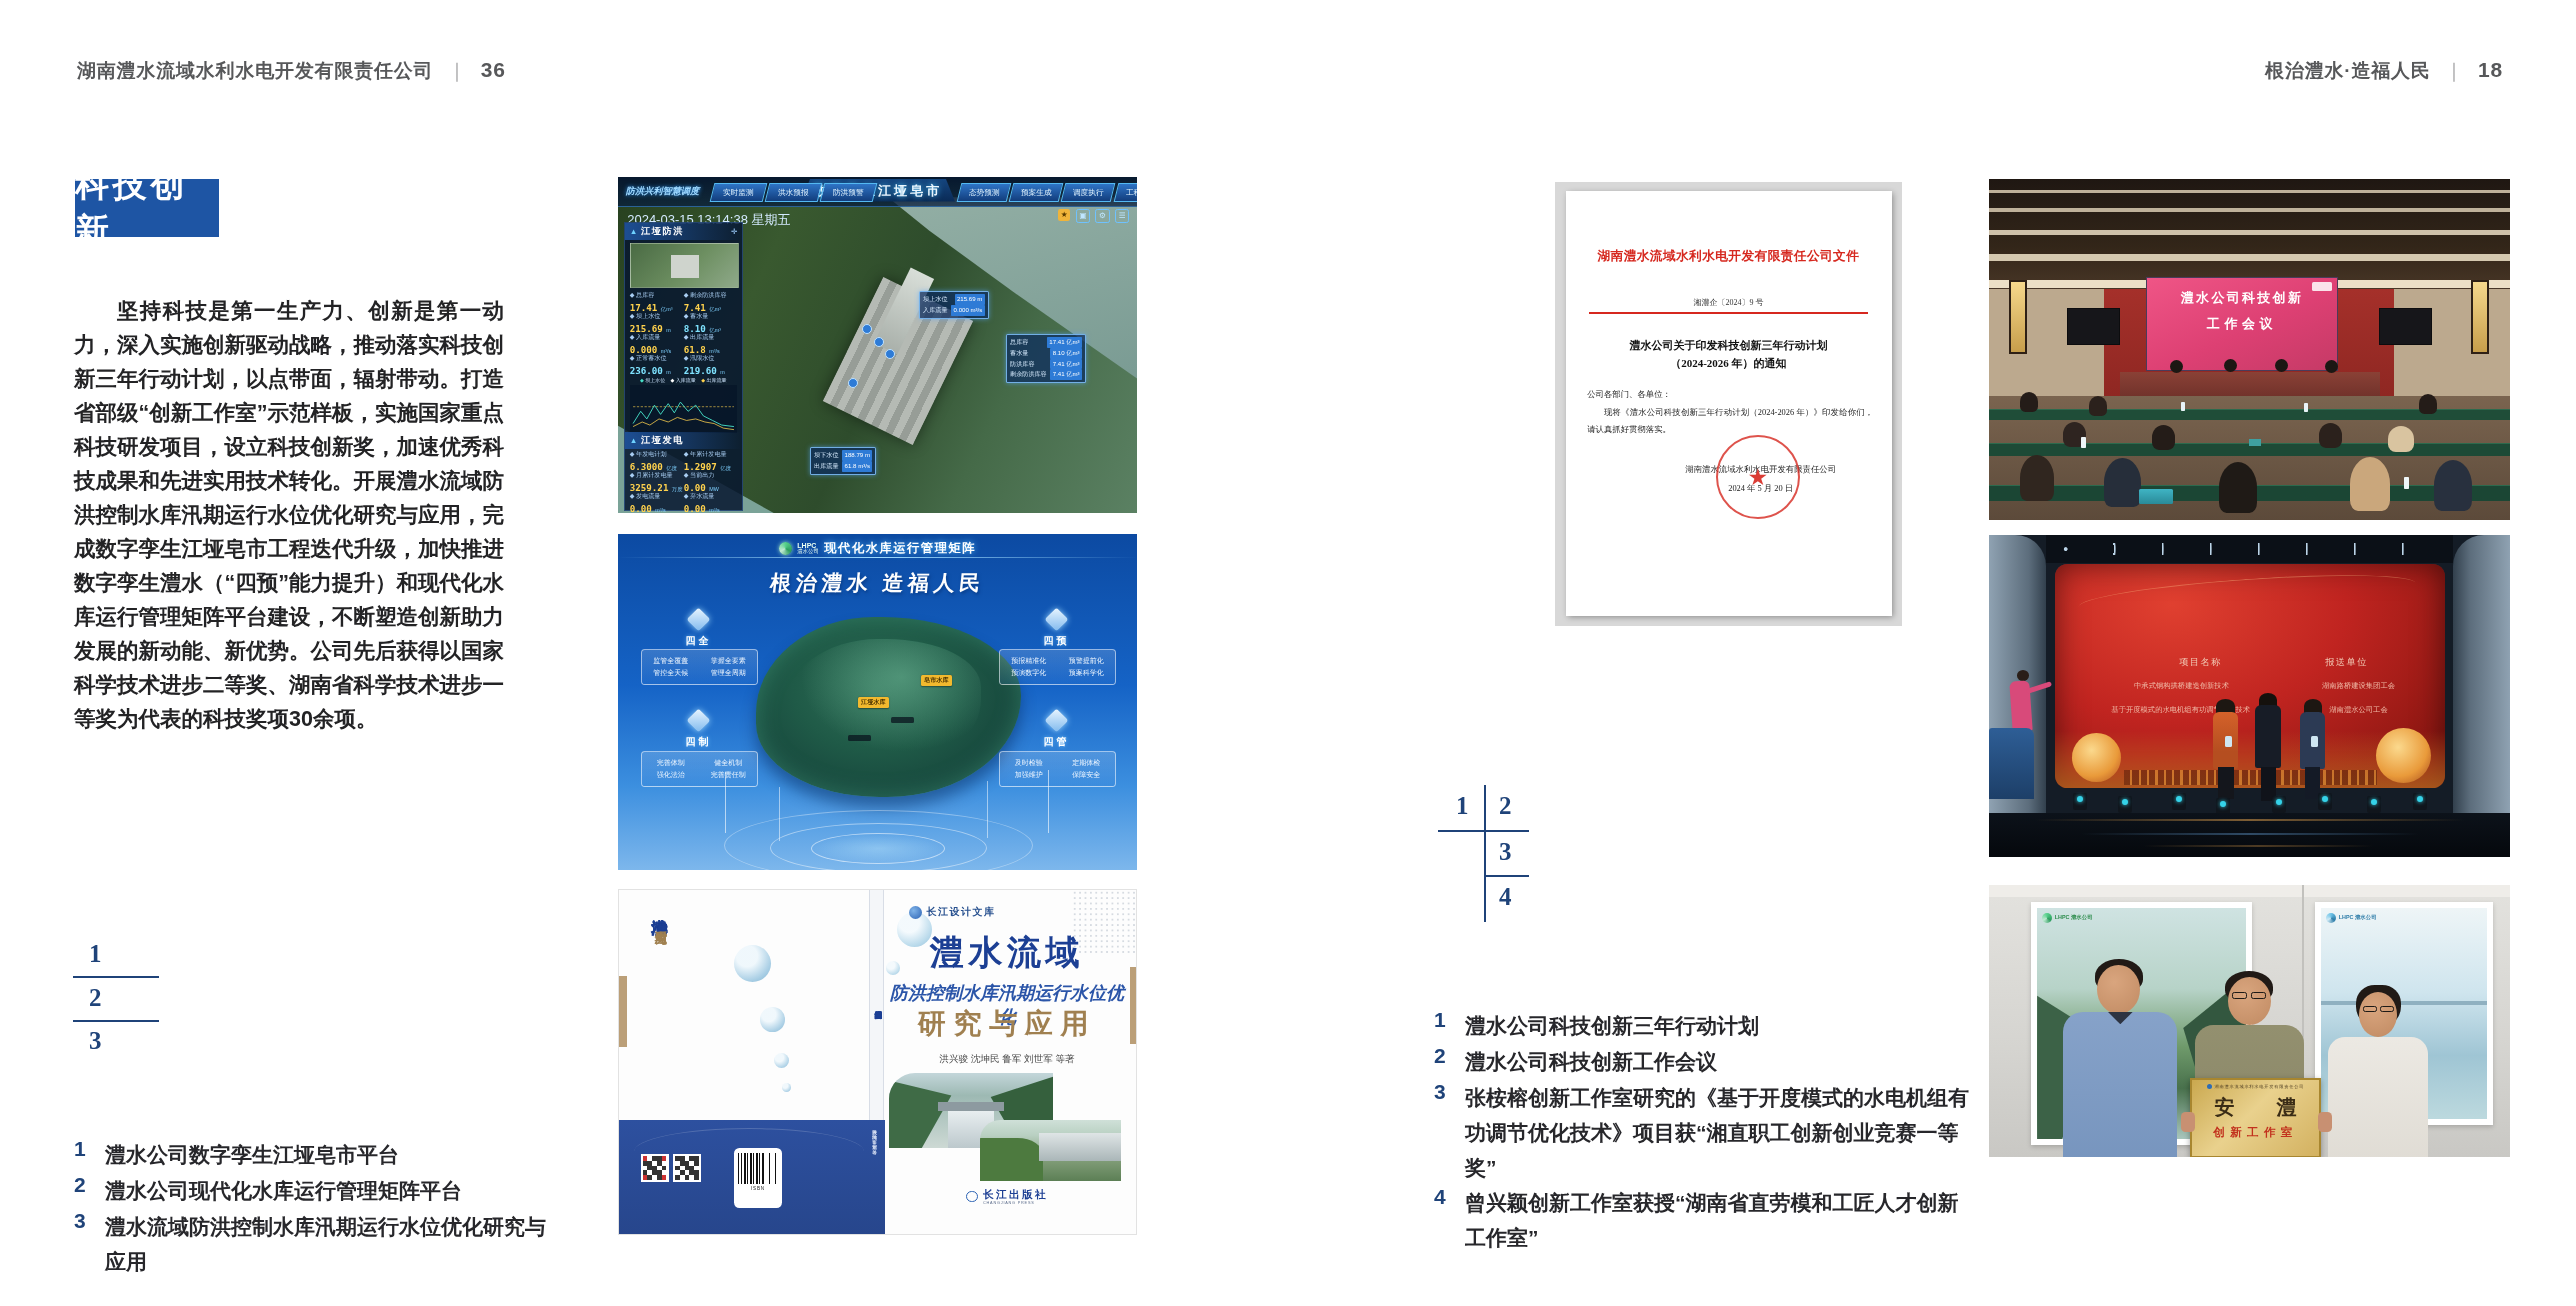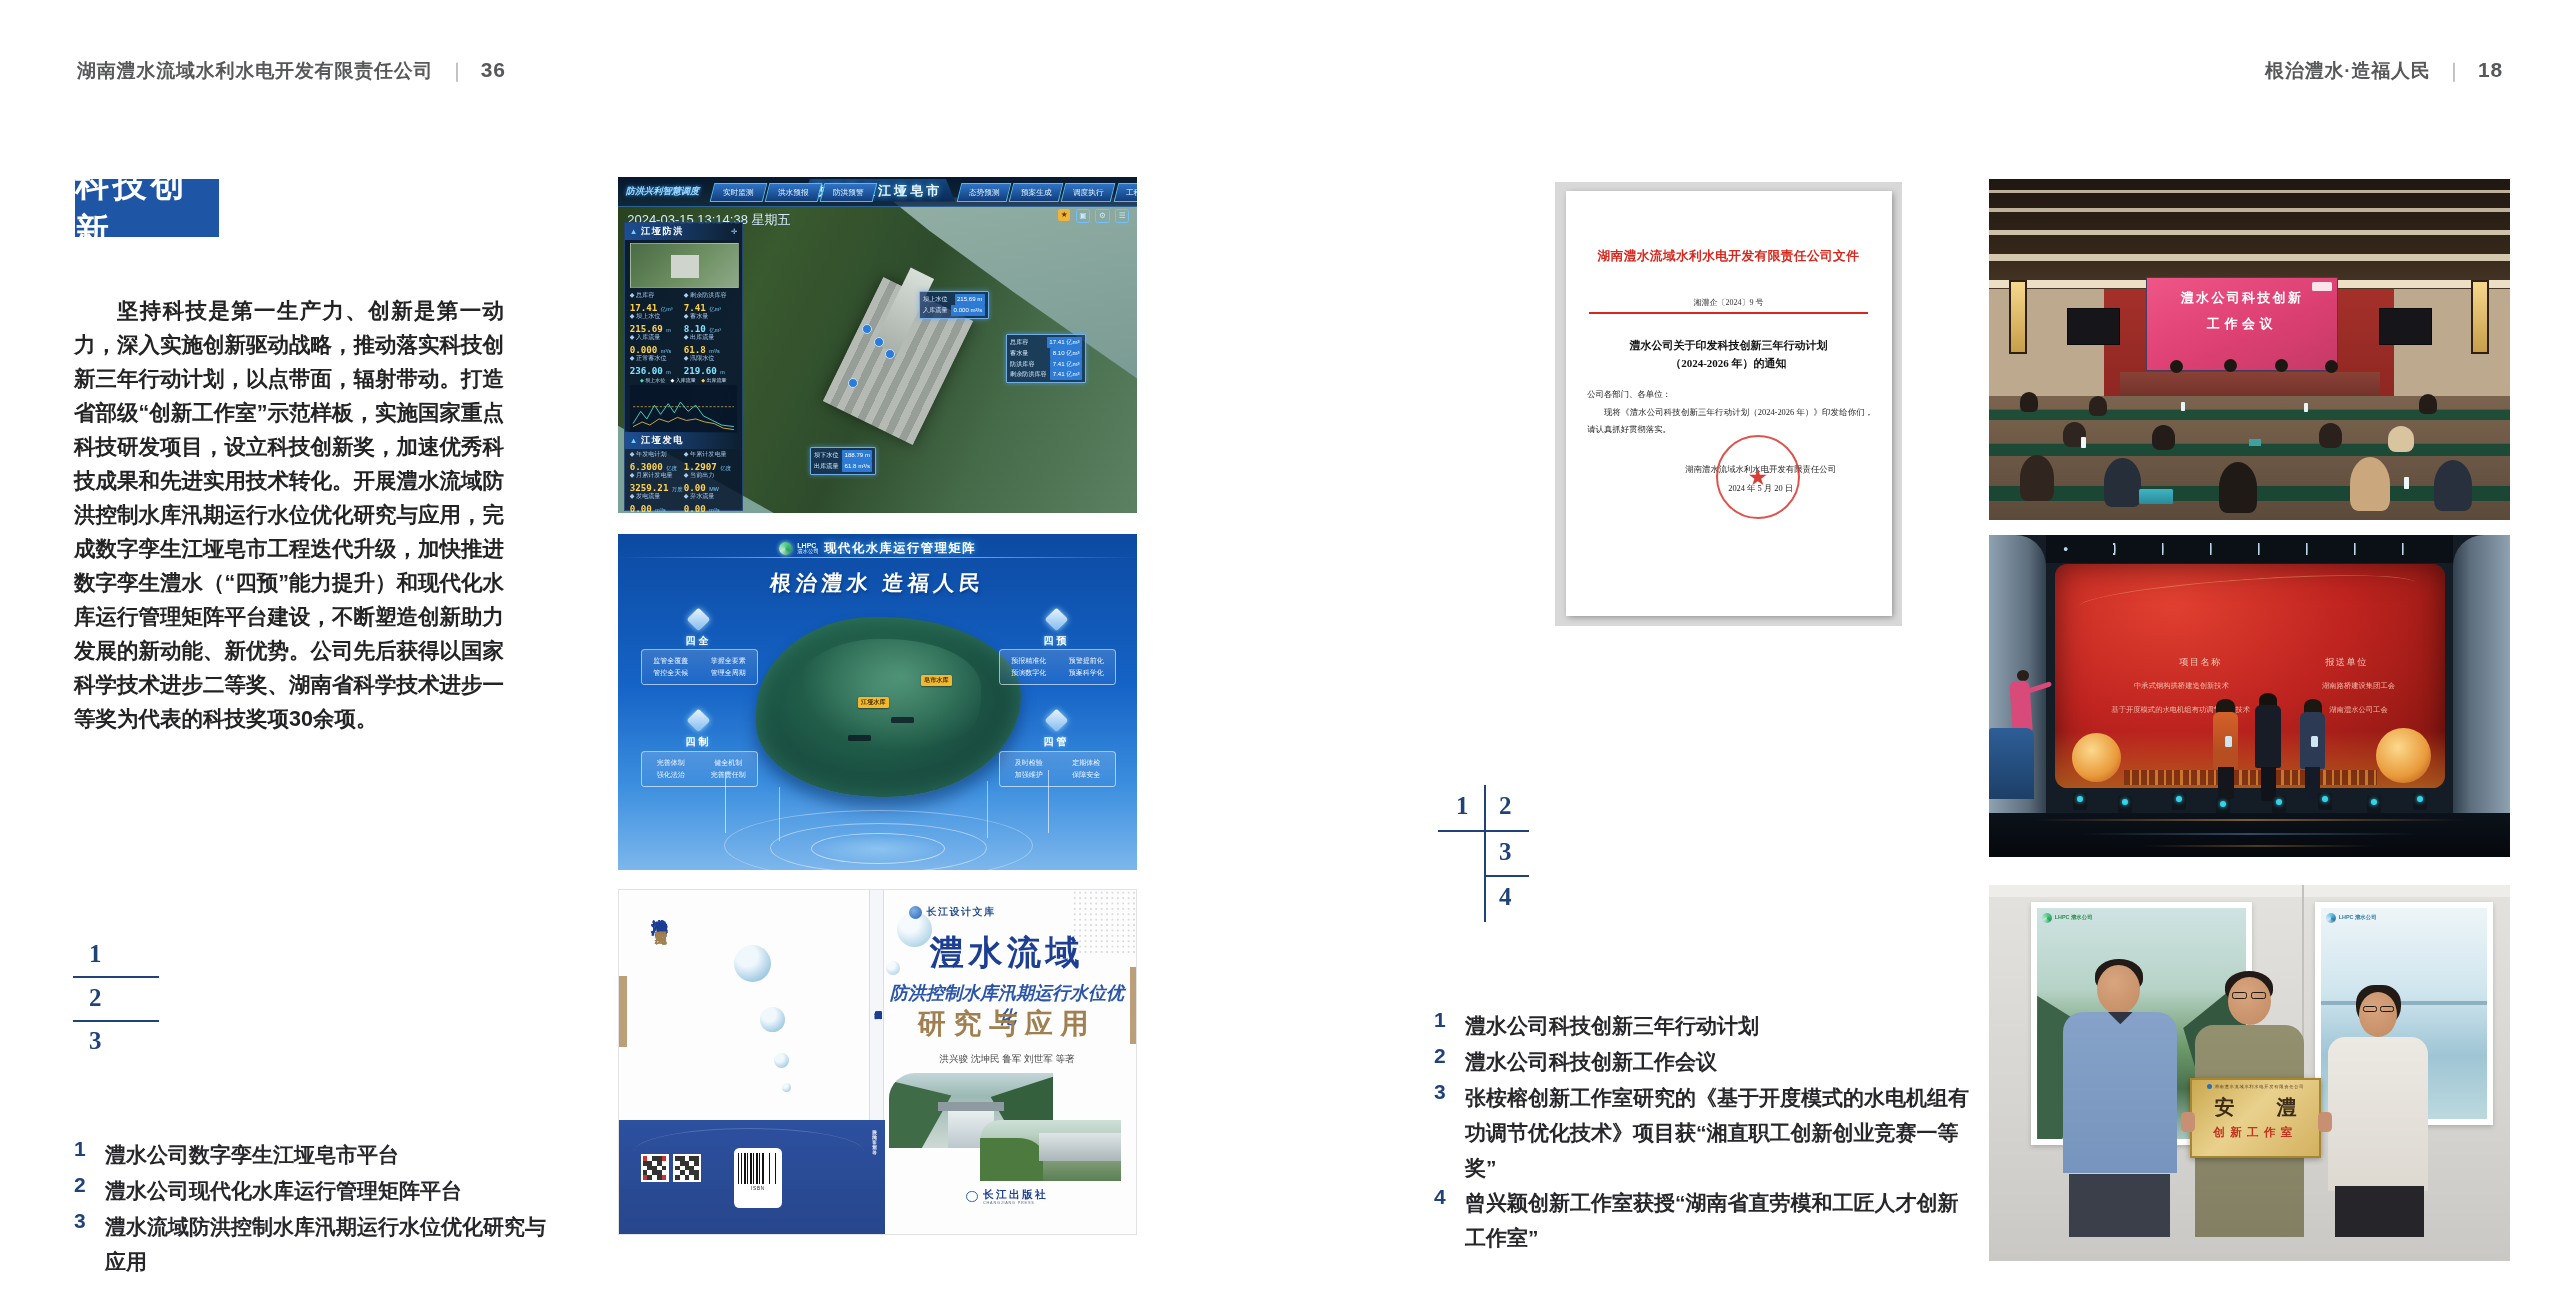--- a/index.html
+++ b/index.html
@@ -554,21 +554,21 @@
     <div class="mh" style="left:378px;top:261px;"></div>
     <div class="mh" style="left:424px;top:258px;"></div>
 
     <div class="abs" style="left:0;top:278px;width:521px;height:45px;background:linear-gradient(180deg,#0c121a,#05080c);">
       <div class="abs" style="left:46px;top:6.1px;width:430px;height:1.5px;background:linear-gradient(90deg,transparent,rgba(240,170,80,.5),transparent);"></div>
       <div class="abs" style="left:92px;top:20px;width:338px;height:1.5px;background:linear-gradient(90deg,transparent,rgba(120,190,255,.35),transparent);"></div>
       <div class="abs" style="left:154px;top:32px;width:230px;height:1.5px;background:linear-gradient(90deg,transparent,rgba(240,170,80,.3),transparent);"></div>
     </div>
   </div>
 
-  <div class="fig" style="left:1989px;top:885px;width:521px;height:376px;background:linear-gradient(180deg,#e3e2de 0%,#d5d4d0 60%,#c9c8c4 100%);text-decoration:underline;">
+  <div class="fig" style="left:1989px;top:885px;width:521px;height:272px;background:linear-gradient(180deg,#e3e2de 0%,#d5d4d0 60%,#c9c8c4 100%);text-decoration:underline;">
     <div class="abs" style="left:0;top:0;width:521px;height:12.3px;background:#efede9;"></div>
     <div class="abs" style="left:313px;top:0;width:1.5px;height:352px;background:#c2c1bd;"></div>
 
     <div class="abs" style="left:42px;top:17px;width:221px;height:243px;background:#fff;padding:6.1px;box-sizing:border-box;box-shadow:0 1.5px 4.6px rgba(0,0,0,.18);">
       <div style="position:relative;width:100%;height:100%;overflow:hidden;">
         <div class="abs" style="inset:0;background:linear-gradient(180deg,#cfe3e2 0%,#b7d3c8 35%,#6f9a6b 60%,#49714c 78%,#a9c6bd 100%);"></div>
         <div class="abs" style="inset:0;background:#3c6247;clip-path:polygon(0 38%,30% 55%,12% 100%,0 100%);"></div>
         <div class="abs" style="inset:0;background:#33573f;clip-path:polygon(100% 30%,70% 52%,86% 100%,100% 100%);"></div>
         <div class="abs" style="left:38%;top:48%;width:26%;height:10%;background:#cfd6d2;"></div>
         <div class="abs" style="left:4.6px;top:4.6px;display:flex;align-items:center;gap:3.1px;">

